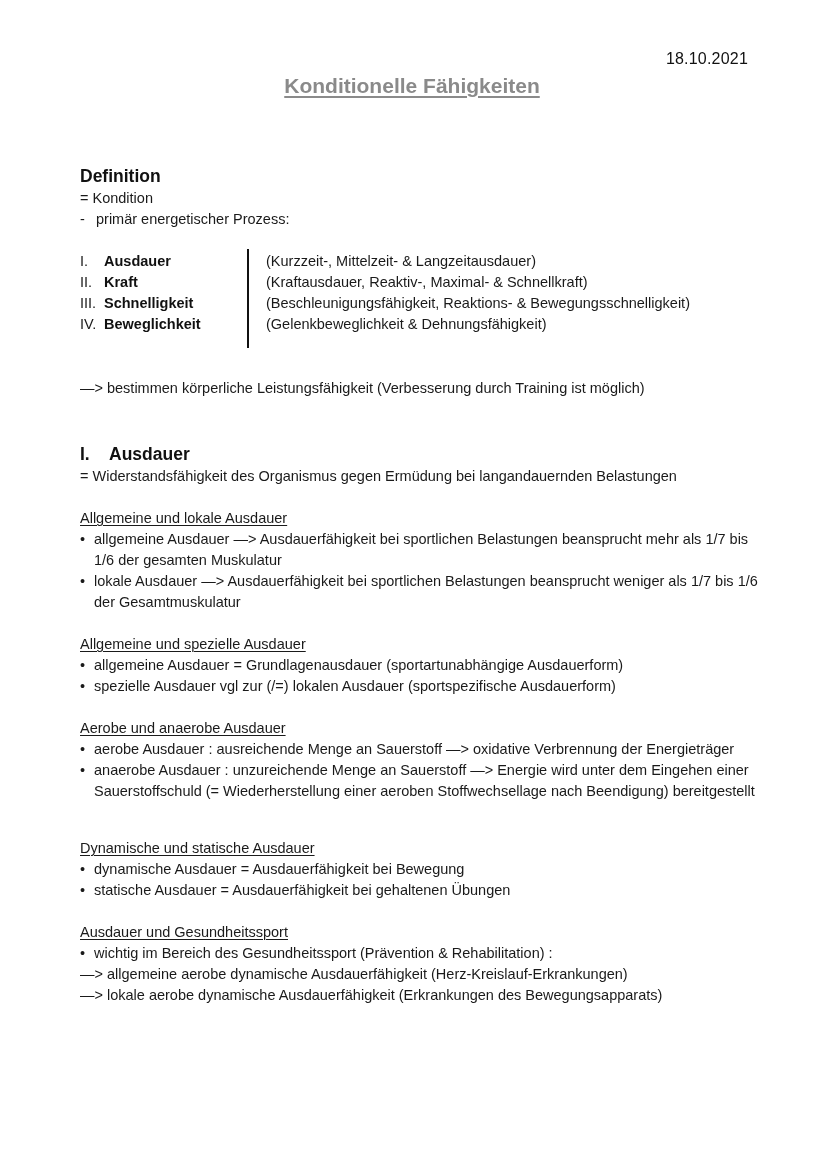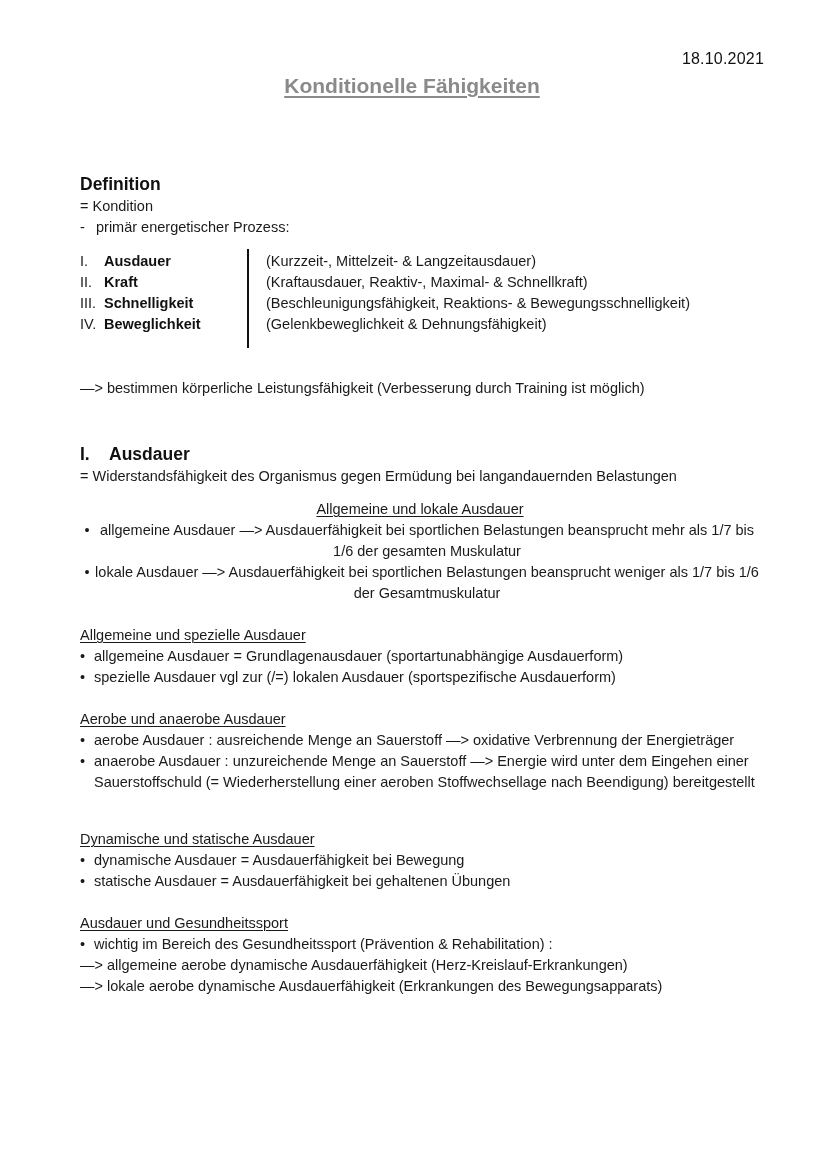--- a/index.html
+++ b/index.html
@@ -11,21 +11,21 @@
       width: 828px;
       height: 1171px;
       position: relative;
       overflow: hidden;
       font-family: "Liberation Sans", "DejaVu Sans", sans-serif;
       color: #1a1a1a;
     }
     .date {
       position: absolute;
       top: 50px;
-      right: 64px;
+      right: 80px;
       font-size: 16px;
       color: #111;
       letter-spacing: 0.2px;
     }
     .title {
       position: absolute;
       top: 74px;
       left: 0;
       width: 824px;
       text-align: center;
@@ -109,21 +109,21 @@
     .arrow-line {
       display: block;
     }
   </style>
 </head>
 <body>
 
 <div class="date">18.10.2021</div>
 <div class="title">Konditionelle Fähigkeiten</div>
 
-<div class="block" style="top:172px;">
+<div class="block" style="top:164px;">
   <div class="h2">Definition</div>
   <div>= Kondition</div>
   <div class="dash-line">
     <span class="dash">-</span>
     <span>primär energetischer Prozess:</span>
   </div>
 </div>
 
 <div class="abilities">
   <div class="ability-row">
@@ -151,21 +151,21 @@
 
 <div class="block" style="top:378px;">—&gt; bestimmen körperliche Leistungsfähigkeit (Verbesserung durch Training ist möglich)</div>
 
 <div class="block" style="top:442px; width:680px;">
   <div class="h2 h2-numbered">
     <span class="num">I.</span>
     <span>Ausdauer</span>
   </div>
   <div>= Widerstandsfähigkeit des Organismus gegen Ermüdung bei langandauernden Belastungen</div>
 
-  <div style="margin-top:12px;text-align:center;">
+  <div style="margin-top:21px;">
     <div class="subhead">Allgemeine und lokale Ausdauer</div>
     <div class="bullet">
       <span class="dot">•</span>
       <span class="btext">allgemeine Ausdauer —&gt; Ausdauerfähigkeit bei sportlichen Belastungen beansprucht mehr als 1/7 bis 1/6 der gesamten Muskulatur</span>
     </div>
     <div class="bullet">
       <span class="dot">•</span>
       <span class="btext">lokale Ausdauer —&gt; Ausdauerfähigkeit bei sportlichen Belastungen beansprucht weniger als 1/7 bis 1/6 der Gesamtmuskulatur</span>
     </div>
   </div>

